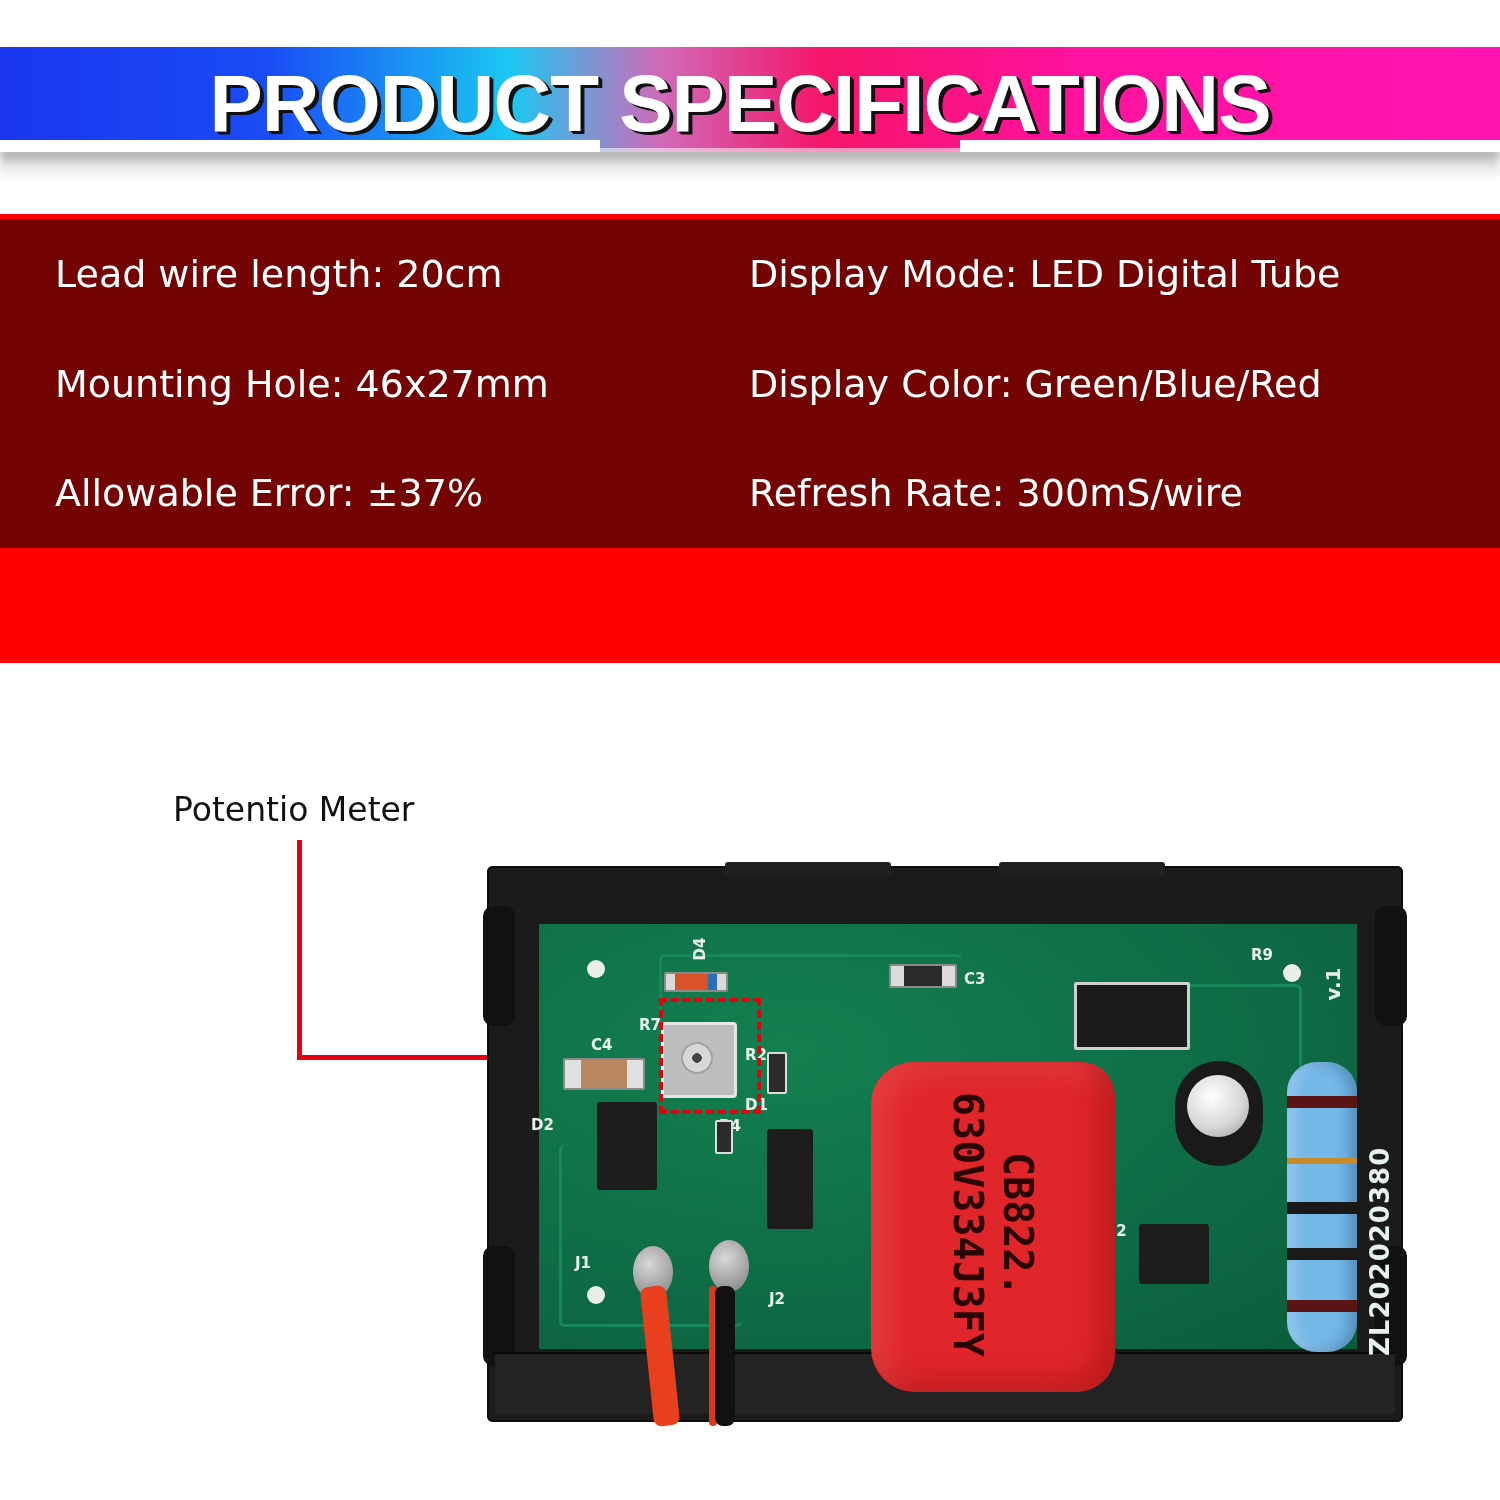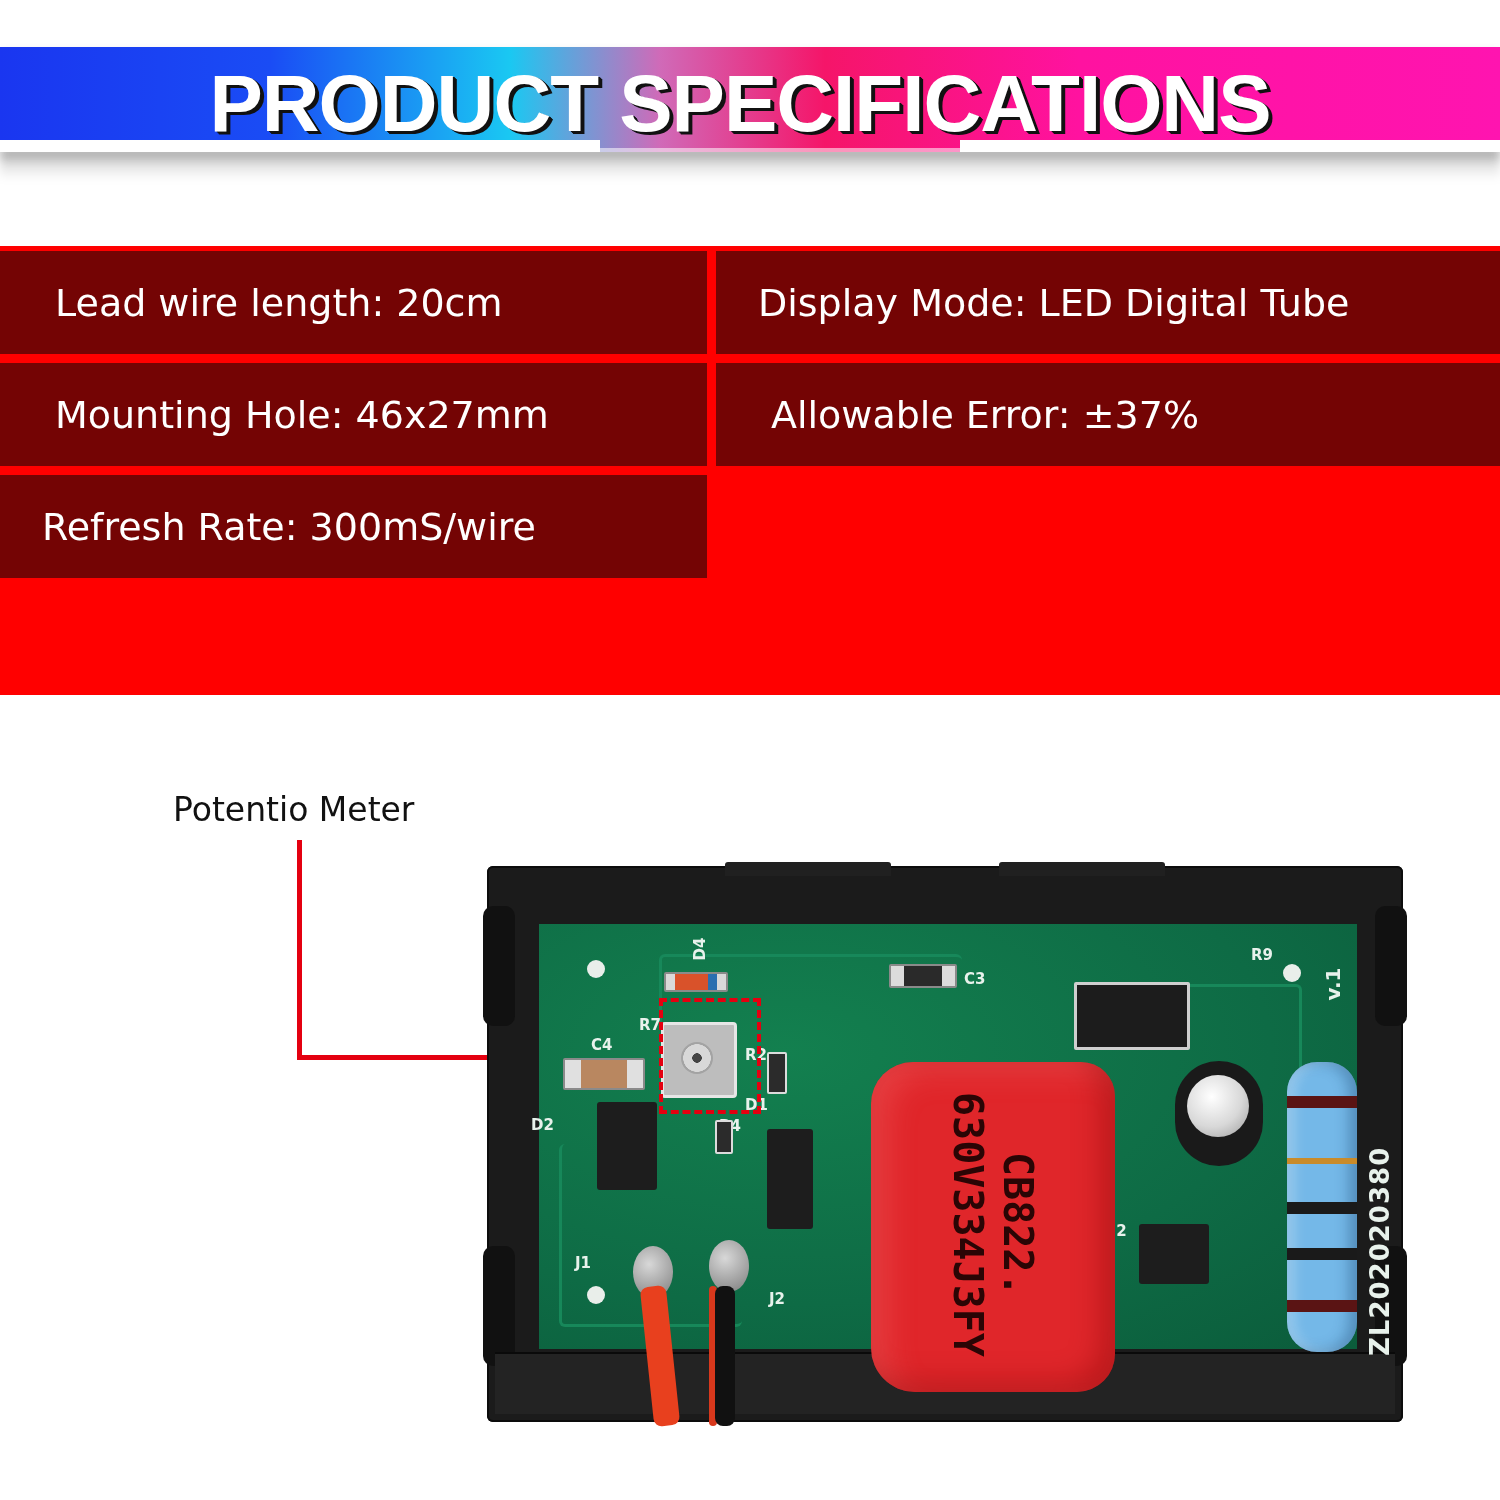--- a/index.html
+++ b/index.html
@@ -11,22 +11,22 @@
   .banner { position:absolute; left:0; top:47px; width:1500px; height:105px;
     background:linear-gradient(90deg, #1a36f0 0%, #1a4cf5 18%, #1ac8f2 34%, #d06ab8 44%, #f51569 55%, #ff12a0 72%, #ff14b0 100%);
     box-shadow: inset 0 -4px 0 rgba(255,255,255,0.55), 0 6px 10px rgba(0,0,0,0.18); }
   .banner-notch { position:absolute; top:140px; height:12px; background:#fff; }
   .banner-title { position:absolute; left:0; top:58px; width:1500px; text-align:center;
     font-family:"Liberation Sans", sans-serif; font-weight:900; font-size:80px; letter-spacing:-1px;
     color:#ffffff; text-shadow: 4px 3px 0 #111, 3px 2px 0 #111, 2px 1px 0 #111; margin-left:-10px; }
 
   
   .spec-table { position:absolute; left:0; top:214px; width:1500px; height:449px;
-    background:#ff0000; display:grid; grid-template-columns:707px 1fr; grid-template-rows:repeat(4, 1fr); gap:9px;
-    padding:5px 0 5px 0; box-sizing:border-box;margin-top:32px; }
+    background:#ff0000; display:grid; grid-template-columns:707px 1fr; grid-template-rows:repeat(4, 1fr); gap:0;
+    padding:5px 0 5px 0; box-sizing:border-box; }
   .spec-cell { background:#740404; color:#ffffff; display:flex; align-items:center;
     font-family:"DejaVu Sans", sans-serif; font-size:38px; font-weight:normal; white-space:nowrap; }
   .spec-cell.left { padding-left:55px; }
   .spec-cell.right { padding-left:42px; }
 
   
   .callout-label { position:absolute; left:173px; top:790px; font-family:"DejaVu Sans", sans-serif;
     font-size:33px; color:#111; }
   .callout-v { position:absolute; left:297px; top:840px; width:5px; height:220px; background:#e40010; }
   .callout-h { position:absolute; left:297px; top:1055px; width:363px; height:5px; background:#e40010; }
@@ -76,20 +76,21 @@
 <div class="banner-shadow"></div>
 <div class="banner"></div>
 <div class="banner-notch" style="left:0;width:600px;"></div>
 <div class="banner-notch" style="left:960px;width:540px;"></div>
 <div class="banner-title">PRODUCT SPECIFICATIONS</div>
 
 <div class="spec-table">
   <div class="spec-cell left">Lead wire length: 20cm</div>
   <div class="spec-cell right">Display Mode: LED Digital Tube</div>
   <div class="spec-cell left">Mounting Hole: 46x27mm</div>
+  <div class="spec-cell right">Display Color: Green/Blue/Red</div>
   <div class="spec-cell left">Allowable Error: ±37%</div>
   <div class="spec-cell right">Refresh Rate: 300mS/wire</div>
 </div>
 
 <div class="callout-label">Potentio Meter</div>
 <div class="callout-v"></div>
 <div class="callout-h"></div>
 
 <div class="device">
   <div class="housing"></div>

